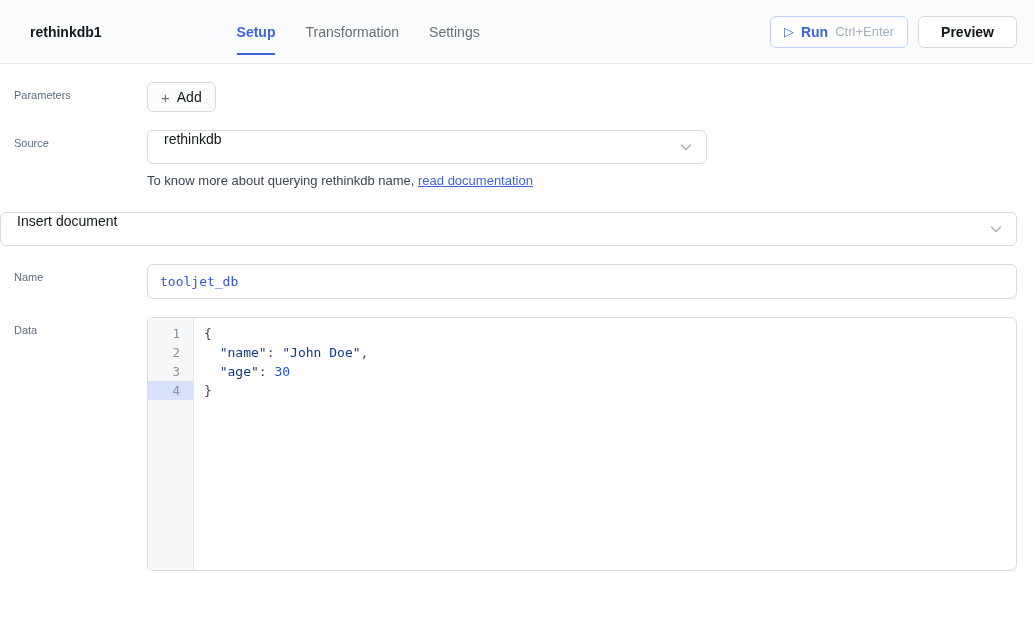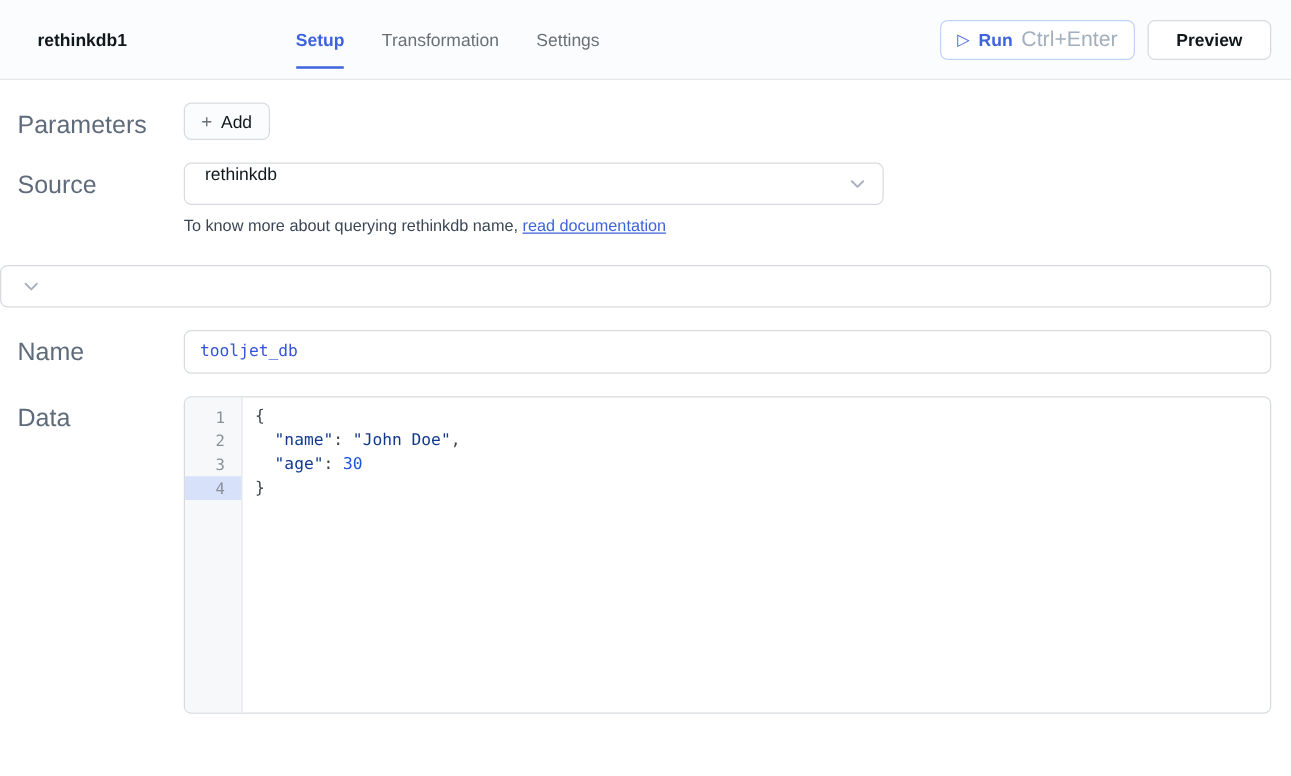--- a/index.html
+++ b/index.html
@@ -59,42 +59,42 @@
     background: #ffffff;
     border: 1px solid #c3d2f7;
     border-radius: 6px;
     padding: 6px 13px;
     height: 32px;
     cursor: pointer;
     font-family: "Liberation Sans", sans-serif;
   }
   .run-icon { color: #3e63dd; font-size: 13px; line-height: 1; }
   .run-label { color: #3e63dd; font-size: 14px; font-weight: 600; }
-  .run-shortcut { color: #a4afbd; font-size: 17px; text-align: center; }
+  .run-shortcut { color: #a4afbd; font-size: 13px; text-align: center; }
   .preview-btn {
     background: #ffffff;
     border: 1px solid #d7dbdf;
     border-radius: 6px;
     padding: 6px 22px;
     height: 32px;
     font-size: 14px;
     font-weight: 600;
     color: #11181c;
     cursor: pointer;
     font-family: "Liberation Sans", sans-serif;
   }
 
   
   .form-area { padding: 18px 16px 0 0; }
   .form-row { display: flex; margin-bottom: 18px; }
   .row-label {
     width: 147px;
     padding-left: 14px;
     padding-top: 7px;
-    font-size: 20px;
+    font-size: 11px;
     color: #5f6b7a;
     flex-shrink: 0;
   }
   .row-control { flex: 1; min-width: 0; }
 
   .add-btn {
     display: inline-flex;
     align-items: center;
     gap: 7px;
     background: #fbfcfd;
@@ -235,20 +235,21 @@
       </div>
       <div class="helper-text">
         <span>To know more about querying rethinkdb name, </span><a>read documentation</a>
       </div>
     </div>
   </div>
 
   <div class="form-row">
     <div class="row-control">
       <div class="select-box operation-select">
+        <span class="select-value">Insert document</span>
         <span class="chev">
           <svg width="16" height="16" viewBox="0 0 16 16">
               <path d="M3.5 6l4.5 4.5L12.5 6" stroke="#aab2bd" stroke-width="1.6" fill="none" stroke-linecap="round" stroke-linejoin="round"></path>
             </svg>
         </span>
       </div>
     </div>
   </div>
 
   <div class="form-row">

